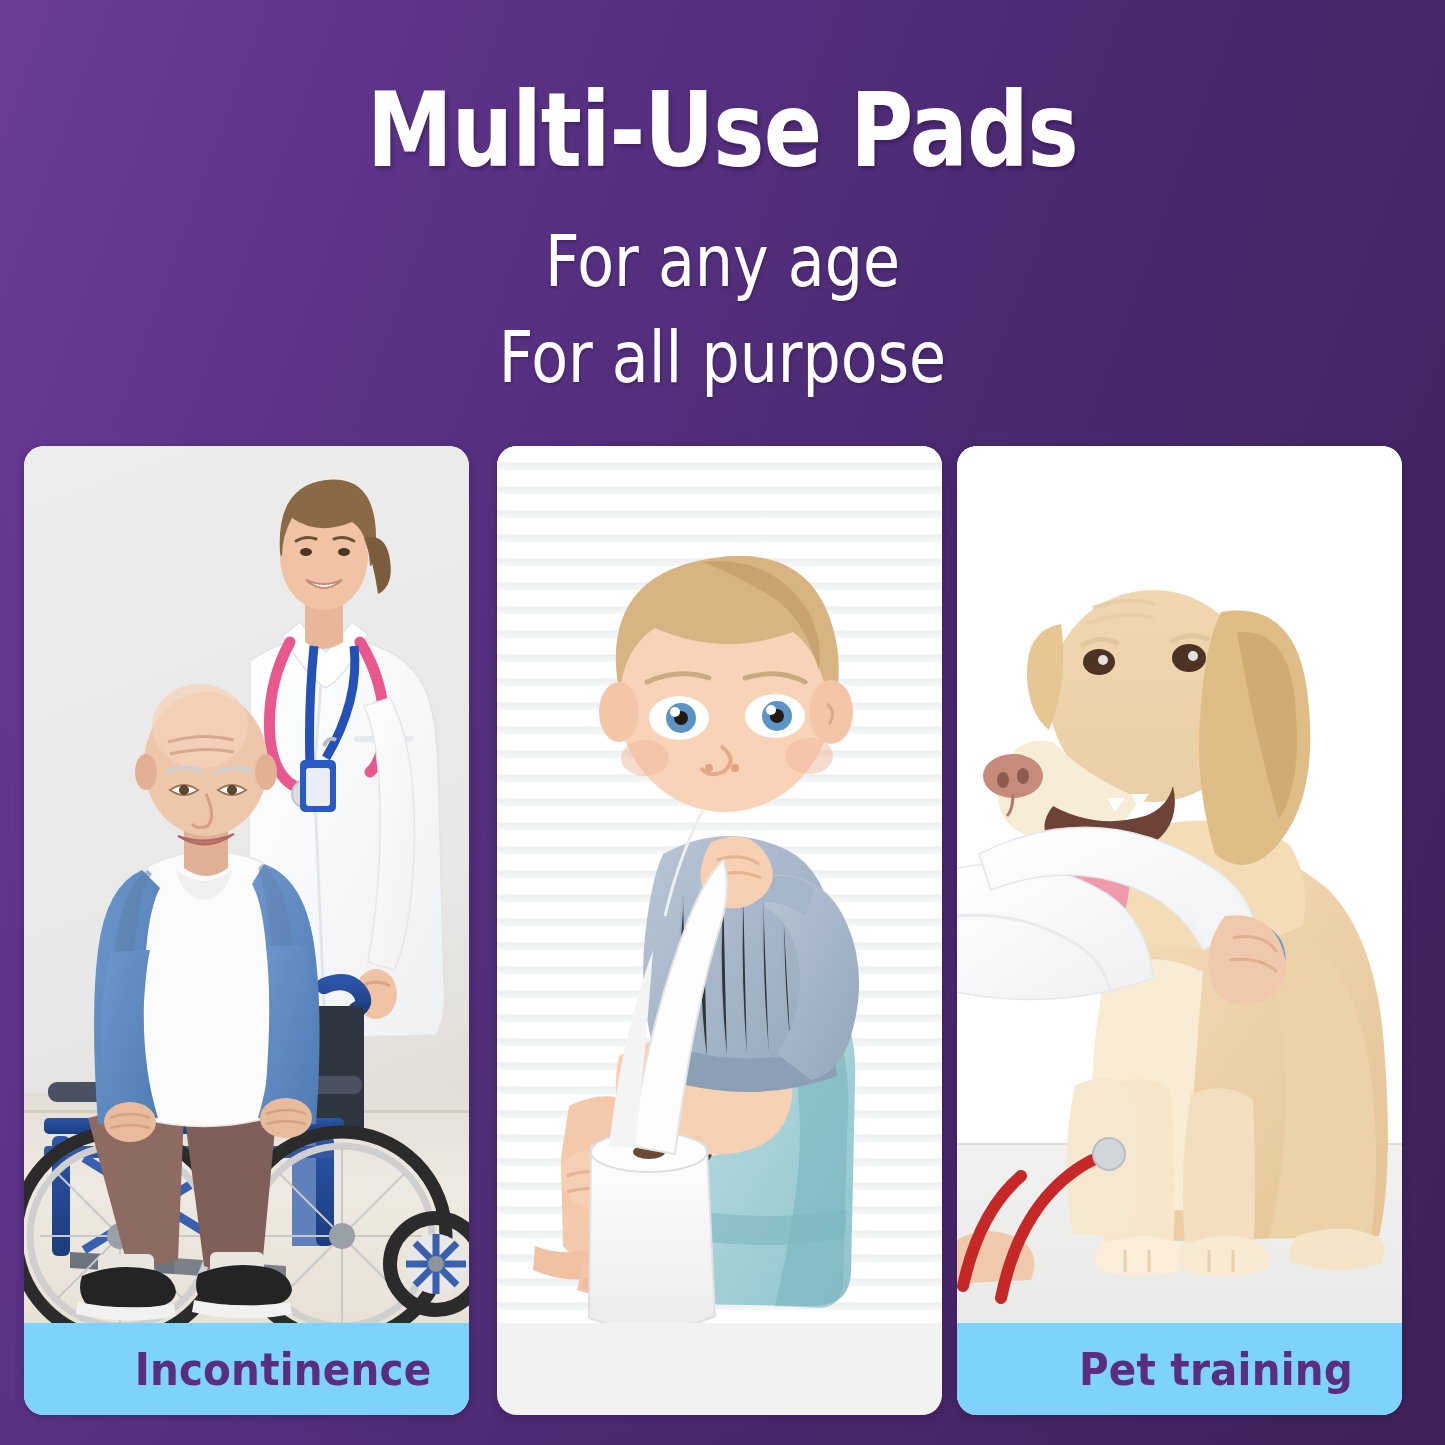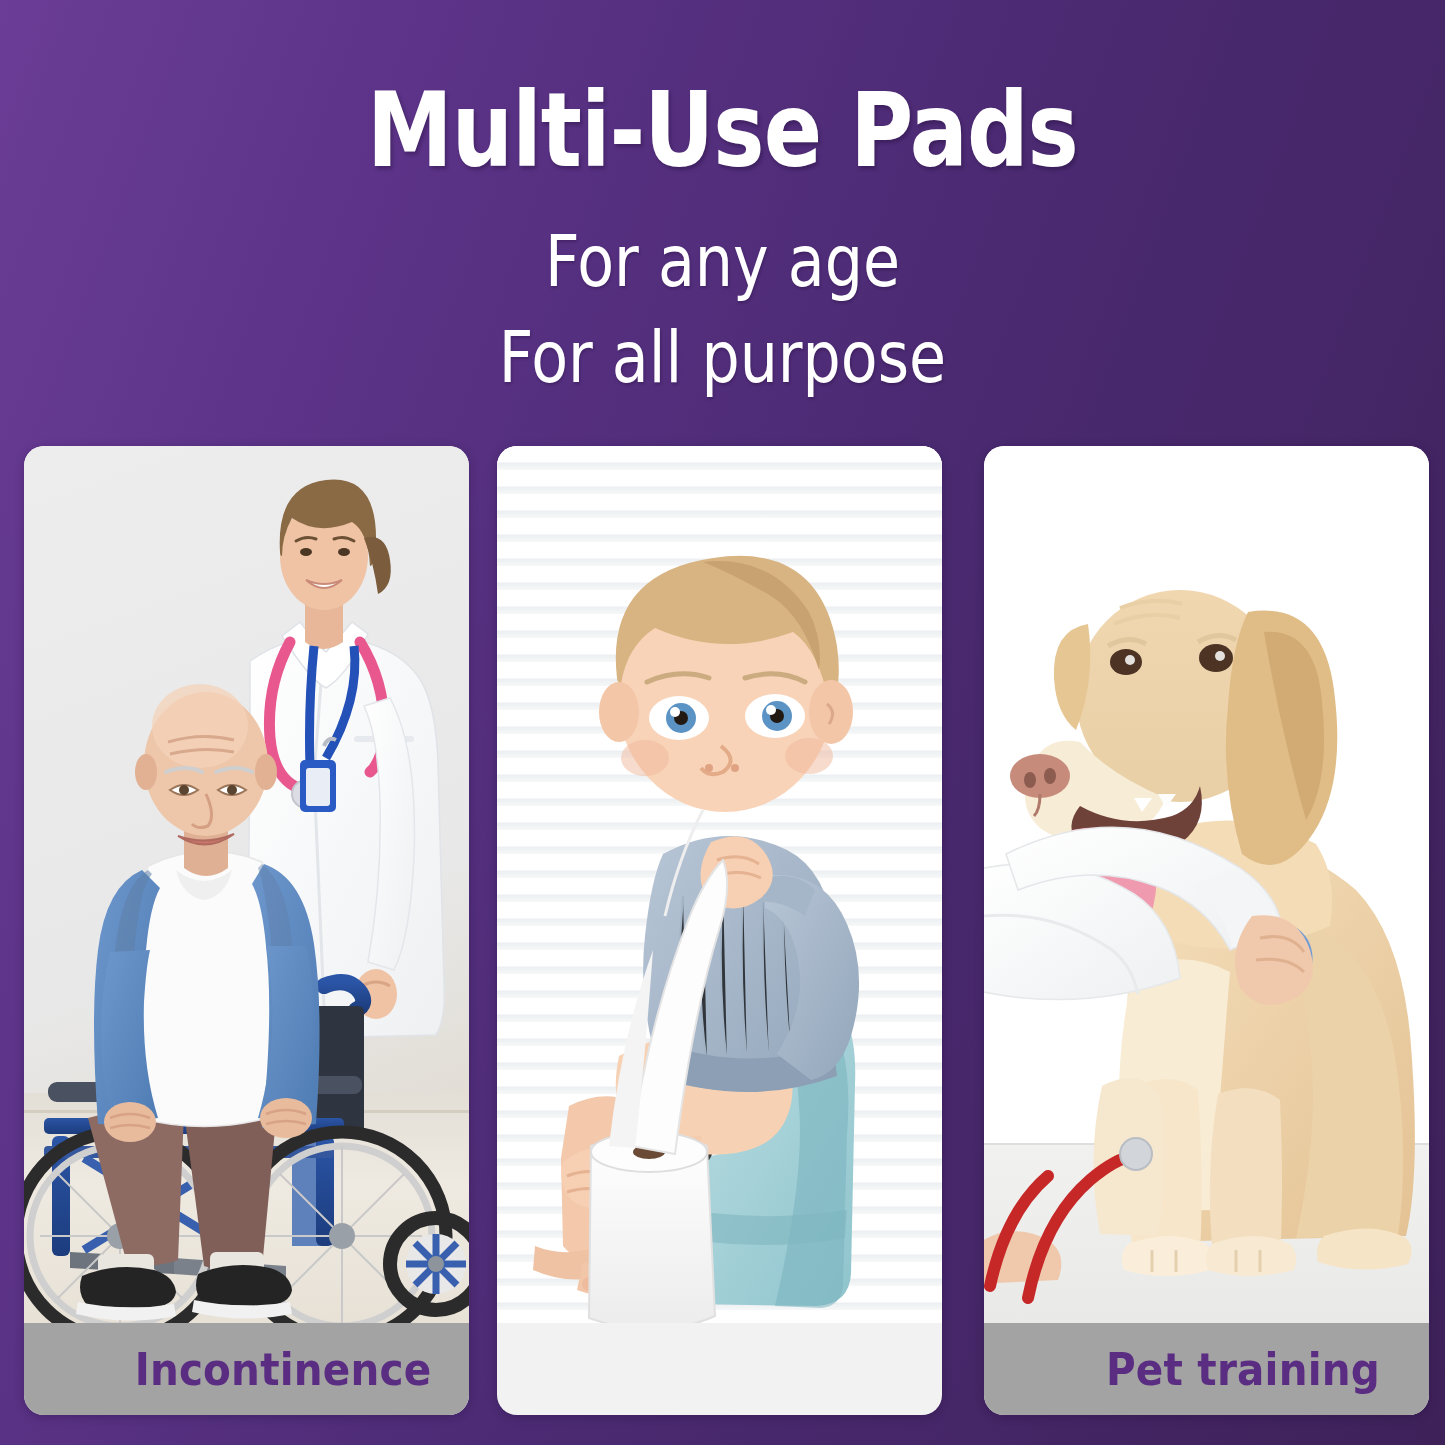--- a/index.html
+++ b/index.html
@@ -35,25 +35,25 @@
   
   .cards{position:absolute;left:0;top:446px;width:1445px;height:970px;}
   .card{
     position:absolute;top:0;width:445px;height:969px;
     border-radius:20px;overflow:hidden;
     background:#f2f2f2;
     box-shadow:0 2px 10px rgba(20,5,40,.25);
   }
   .card.c1{left:24px;}
   .card.c2{left:497px;}
-  .card.c3{left:984px;}
+  .card.c3{left:957px;}
   .photo{position:absolute;left:0;top:0;width:445px;height:877px;overflow:hidden;}
   .caption{
     position:absolute;left:0;bottom:0;width:518px;height:92px;
-    background:#a3a3a3;display:flex;align-items:center;justify-content:center;
+    background:#7dd3fc;display:flex;align-items:center;justify-content:center;
   }
   .caption span{
     font-size:45px;font-weight:bold;color:#5B2D82;letter-spacing:.2px;
     font-family:"DejaVu Sans Condensed","Liberation Sans Narrow","Liberation Sans",sans-serif;
   }
 
   
   .ph1{background:linear-gradient(160deg,#ededed 0%,#e8e8e8 55%,#e2ded6 78%,#d8d2c6 100%);}
   .floor1{position:absolute;left:0;bottom:0;width:445px;height:230px;
     background:linear-gradient(180deg,#e4dfd6 0%,#efeae1 40%,#e7e1d6 100%);}

